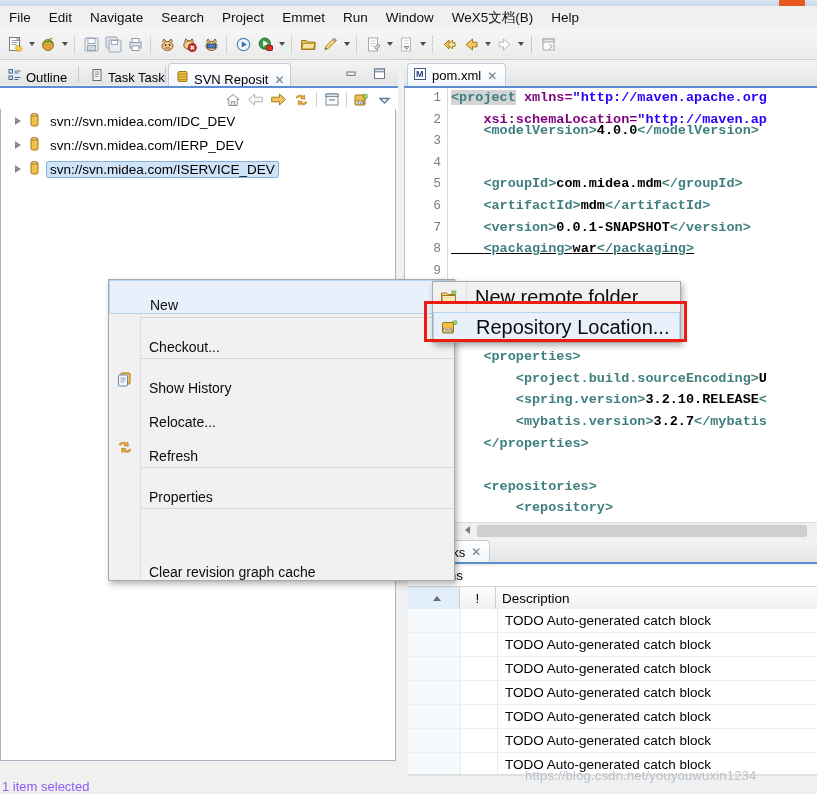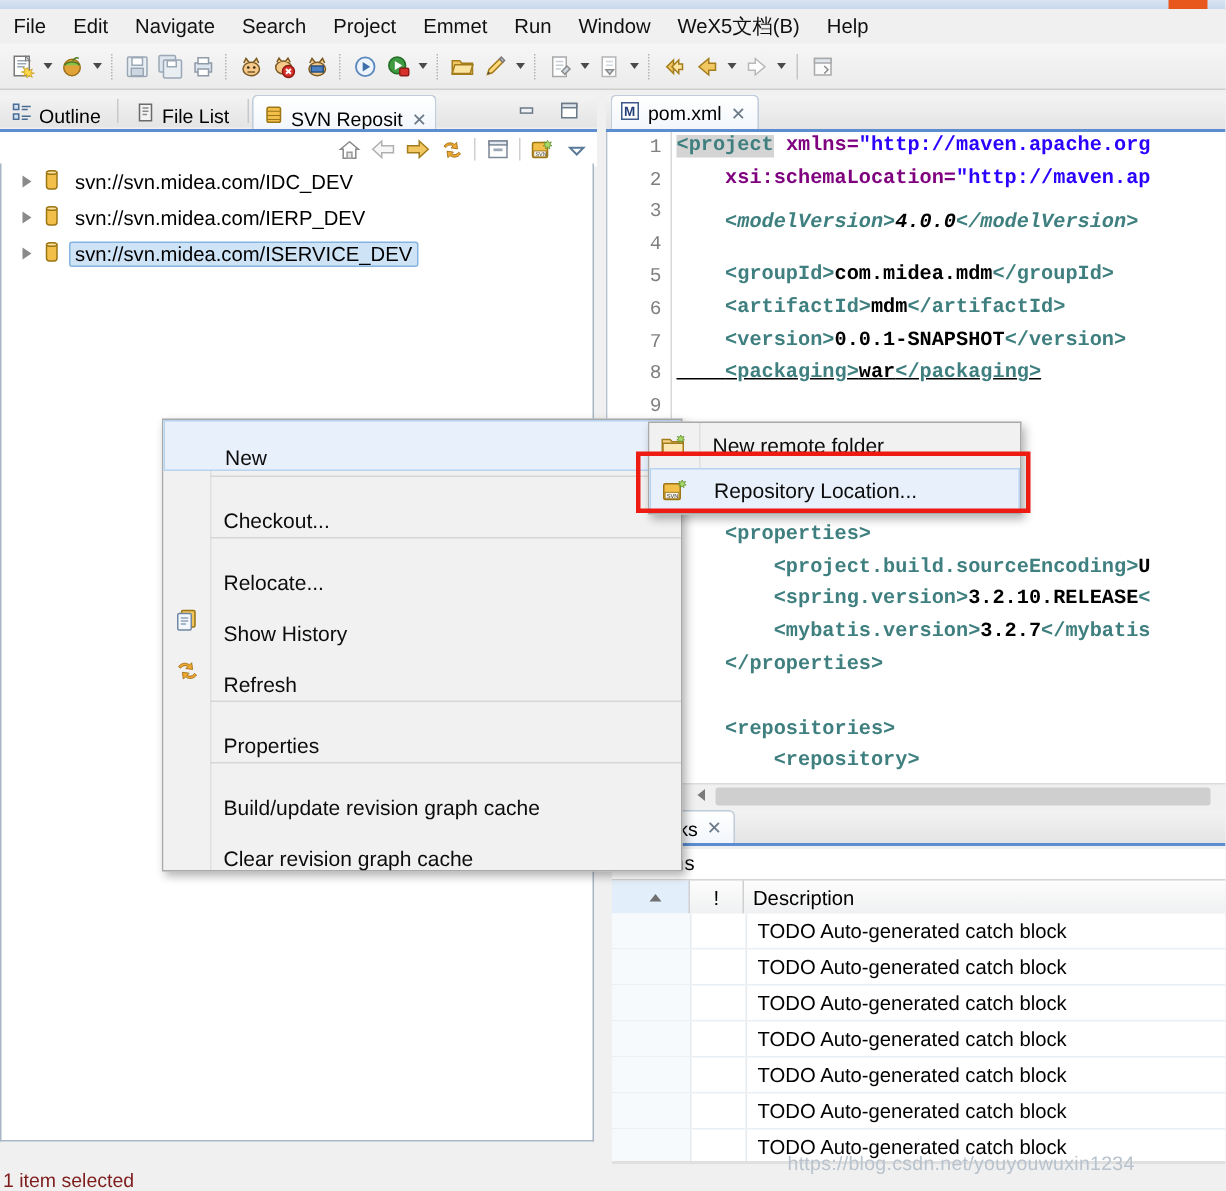--- a/index.html
+++ b/index.html
@@ -114,21 +114,21 @@
     border-right:4px solid transparent;border-bottom:5px solid #6f6f6f;}
   #tk-rows{left:4px;top:69px;width:409px;height:165px;background:#fff;overflow:hidden;}
   .trow{height:23px;display:flex;border-bottom:1px solid #eaeff4;}
   .tc-icon{width:52px;border-right:1px solid #e6ebf0;background:#f7fafd;}
   .tc-pri{width:36px;border-right:1px solid #e6ebf0;}
   .tc-desc{flex:1;display:flex;align-items:center;padding-left:7px;font-size:13.5px;}
   #tk-bottomline{left:4px;top:234px;width:409px;height:2px;background:#e0e0e0;}
 
   
   #statusbar{left:0;top:780px;width:817px;height:14px;background:#f0f0f0;}
-  #status-text{left:2px;top:779px;font-size:13px;color:#7f1d1d;}
+  #status-text{left:2px;top:779px;font-size:13px;color:#8b5cf6;}
 
   
   #ctxmenu{left:108px;top:279px;width:345px;
     background:#f1f1f1;border:1px solid #a9a9a9;
     box-shadow:2px 3px 6px rgba(0,0,0,.30);z-index:40;}
   #ctx-gutter{position:absolute;left:0;top:0;width:31px;height:100%;
     background:#f1f1f1;border-right:1px solid #e0e0e0;}
   .ctxi{position:relative;height:34px;display:flex;align-items:flex-end;z-index:2;}
   .ctxi .ic{width:31px;height:34px;display:flex;align-items:center;justify-content:center;flex:0 0 31px;}
   .ctxi .lb{margin-left:9px;font-size:14px;color:#0c0c0c;}
@@ -139,21 +139,21 @@
   .ctx-sep{position:relative;height:1px;margin:3px 0 3px 31px;background:#d6d6d6;z-index:2;}
 
   
   #submenu{left:432px;top:281px;width:247px;
     background:#f1f1f1;border:1px solid #a9a9a9;
     box-shadow:2px 3px 6px rgba(0,0,0,.30);z-index:50;}
   #sub-gutter{position:absolute;left:0;top:0;width:33px;height:100%;
     background:#f1f1f1;border-right:1px solid #e0e0e0;}
   .subi{position:relative;height:30px;display:flex;align-items:center;z-index:2;}
   .subi .ic{width:33px;height:30px;display:flex;align-items:center;justify-content:center;flex:0 0 33px;}
-  .subi .lb{margin-left:9px;font-size:14px;color:#0c0c0c;}
+  .subi .lb{margin-left:9px;font-size:20px;color:#0c0c0c;}
   .subi.hover{background:#e8f0fb;border:1px solid #b6d3f0;box-sizing:border-box;}
 
   
   #redbox{left:424px;top:301px;width:263px;height:41px;
     border:3px solid #ee1b13;box-sizing:border-box;z-index:60;pointer-events:none;}
 
   
   #watermark{left:525px;top:768px;font-size:13px;color:#b9c3cd;
     font-family:"Liberation Sans",sans-serif;letter-spacing:.2px;z-index:70;}
 </style>
@@ -372,21 +372,21 @@
       <span class="tlabel">Outline</span>
     </div>
     <div class="tabsep" style="left:78px;"></div>
     <div class="vtab" style="left:84px;">
       <span>
         <svg width="14" height="14" viewBox="0 0 14 14">
           <rect x="3" y="1.5" width="8" height="11" fill="#f2f2f2" stroke="#6a6a6a"></rect>
           <path d="M5 4h4M5 6.2h4M5 8.4h3" stroke="#8a8a8a"></path>
         </svg>
       </span>
-      <span class="tlabel">File List</span>
+      <span class="tlabel">Task Task</span>
     </div>
     <div class="tabsep" style="left:165px;"></div>
     <div class="vtab active" style="left:168px;">
       <span>
         <svg width="15" height="15" viewBox="0 0 15 15">
           <rect x="3" y="2.5" width="9" height="10" rx="1.2" fill="#f2c04a" stroke="#9c7614"></rect>
           <path d="M3 5.2h9M3 8h9M3 10.6h9" stroke="#9c7614" stroke-width=".7"></path>
         </svg>
       </span>
       <span class="tlabel">SVN Reposit</span>
@@ -529,21 +529,21 @@
         <div class="ln" style="top: 326px;">16</div>
         <div class="ln" style="top: 347.6px;">17</div>
         <div class="ln" style="top: 369.2px;">18</div>
         <div class="ln" style="top: 390.8px;">19</div>
         <div class="ln" style="top: 412.4px;">20</div>
       </div>
     <div id="gutter-line"></div>
     <div id="code-lines">
         <div class="code" style="top: 2px;"><span class="tag hl">&lt;project</span><span class="txt"> </span><span class="attr">xmlns=</span><span class="val">"http://maven.apache.org</span></div>
         <div class="code" style="top: 23.6px;"><span class="txt">    </span><span class="attr">xsi:schemaLocation=</span><span class="val">"http://maven.ap</span></div>
-        <div class="code" style="top: 53px; font-style: italic;"><span class="txt">    </span><span class="tag">&lt;modelVersion&gt;</span><span class="txt">4.0.0</span><span class="tag">&lt;/modelVersion&gt;</span></div>
+        <div class="code" style="top: 35px;"><span class="txt">    </span><span class="tag">&lt;modelVersion&gt;</span><span class="txt">4.0.0</span><span class="tag">&lt;/modelVersion&gt;</span></div>
         <div class="code" style="top: 66.8px;"></div>
         <div class="code" style="top: 88.4px;"><span class="txt">    </span><span class="tag">&lt;groupId&gt;</span><span class="txt">com.midea.mdm</span><span class="tag">&lt;/groupId&gt;</span></div>
         <div class="code" style="top: 110px;"><span class="txt">    </span><span class="tag">&lt;artifactId&gt;</span><span class="txt">mdm</span><span class="tag">&lt;/artifactId&gt;</span></div>
         <div class="code" style="top: 131.6px;"><span class="txt">    </span><span class="tag">&lt;version&gt;</span><span class="txt">0.0.1-SNAPSHOT</span><span class="tag">&lt;/version&gt;</span></div>
         <div class="code" style="top: 153.2px; text-decoration: underline;"><span class="txt">    </span><span class="tag">&lt;packaging&gt;</span><span class="txt">war</span><span class="tag">&lt;/packaging&gt;</span></div>
         <div class="code" style="top: 174.8px;"></div>
         <div class="code" style="top: 196.4px;"><span class="txt">    </span><span class="tag">&lt;name&gt;</span><span class="txt">mdm</span><span class="tag">&lt;/name&gt;</span></div>
         <div class="code" style="top: 218px;"></div>
         <div class="code" style="top: 239.6px;"><span class="txt">        </span><span class="txt">apache.org</span><span class="tag">&lt;/url&gt;</span></div>
         <div class="code" style="top: 261.2px;"><span class="txt">    </span><span class="tag">&lt;properties&gt;</span></div>
@@ -642,56 +642,55 @@
   </div>
   <div class="ctx-sep"></div>
 
   <div class="ctxi">
     <span class="ic"></span>
     <span class="lb">Checkout...</span>
   </div>
   <div class="ctx-sep"></div>
 
   <div class="ctxi">
-    <span class="ic"></span>
-    <span class="lb">Relocate...</span>
-  </div>
-
-  <div class="ctxi">
     <span class="ic">
       <svg width="17" height="17" viewBox="0 0 17 17">
         <rect x="5" y="2" width="9" height="11" rx="1" fill="#f0c65c" stroke="#9a7415"></rect>
         <rect x="2.5" y="4" width="9" height="11" rx="1" fill="#f4f7fb" stroke="#6f87a3"></rect>
         <path d="M4.5 7h5M4.5 9h5M4.5 11h3.5" stroke="#8fa3ba"></path>
       </svg>
     </span>
     <span class="lb">Show History</span>
   </div>
 
   <div class="ctxi">
+    <span class="ic"></span>
+    <span class="lb">Relocate...</span>
+  </div>
+
+  <div class="ctxi">
     <span class="ic">
       <svg width="18" height="17" viewBox="0 0 18 17">
         <path d="M3 5.5c1.6-2.6 5.2-3.1 7.3-1.2l1.5-1.5.6 4.5-4.5-.6 1.4-1.4c-1.5-1-3.9-.6-4.9 1.2z" fill="#f0a830" stroke="#a3701a" stroke-width=".6"></path>
         <path d="M15 11c-1.6 2.6-5.2 3.1-7.3 1.2l-1.5 1.5-.6-4.5 4.5.6-1.4 1.4c1.5 1 3.9.6 4.9-1.2z" fill="#f0a830" stroke="#a3701a" stroke-width=".6"></path>
       </svg>
     </span>
     <span class="lb">Refresh</span>
   </div>
 
   <div class="ctx-sep"></div>
 
   <div class="ctxi">
     <span class="ic"></span>
     <span class="lb">Properties</span>
   </div>
   <div class="ctx-sep"></div>
 
   <div class="ctxi">
     <span class="ic"></span>
-    <span class="lb">Build/update revision graph cache</span>
   </div>
 
   <div class="ctxi">
     <span class="ic"></span>
     <span class="lb">Clear revision graph cache</span>
   </div>
 </div>
 
 <div class="abs" id="submenu">
   <div id="sub-gutter"></div>

